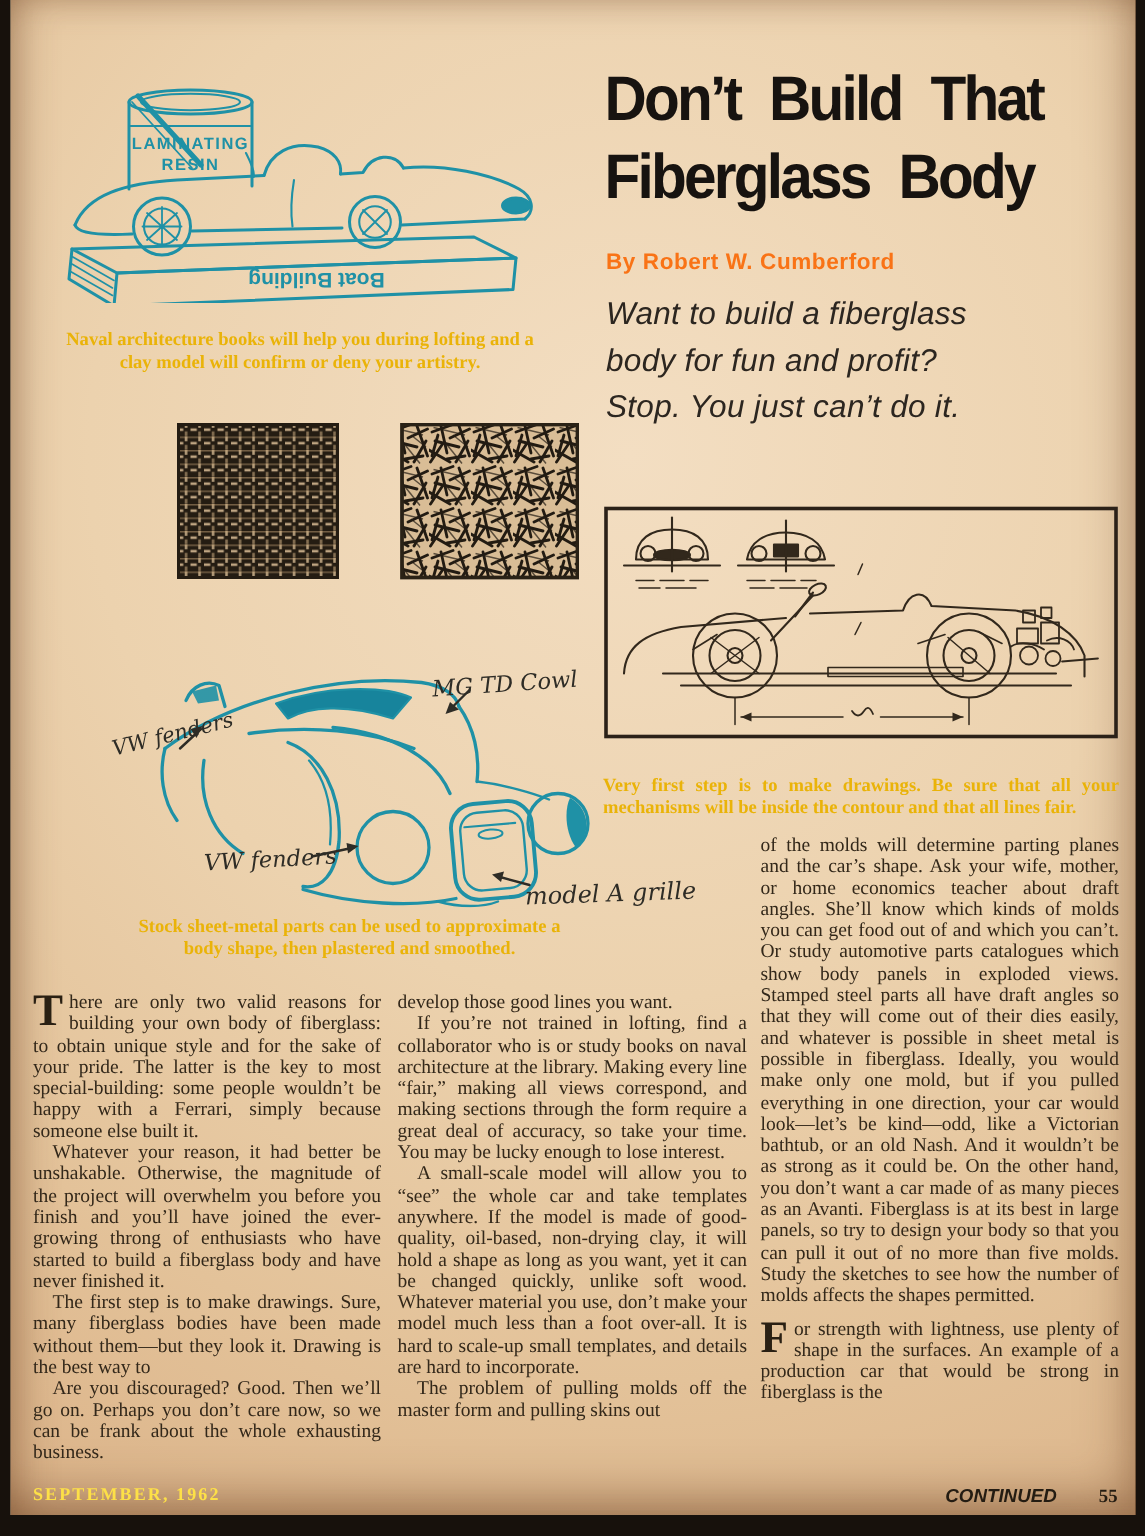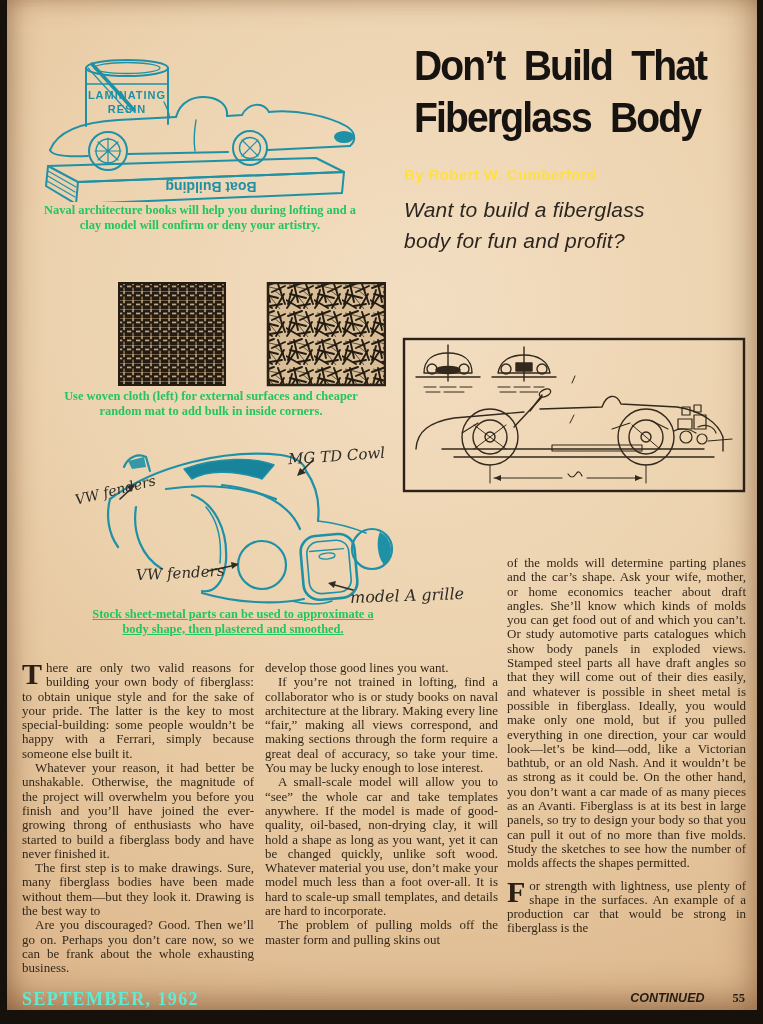--- a/index.html
+++ b/index.html
@@ -7,34 +7,34 @@
         font-family:"Liberation Serif",serif;}
   #paper{position:absolute;left:7px;top:0;width:750px;height:1010px;
      background:radial-gradient(120% 90% at 55% 30%, #f3dec2 0%, #ecd2ae 40%, #e3c299 68%, #d8ad82 100%);
      box-shadow:inset 18px 0 28px -14px rgba(105,60,30,.45),
                 inset -14px -22px 34px -12px rgba(100,55,25,.5),
                 inset 0 14px 24px -14px rgba(120,75,40,.35);}
   .abs{position:absolute;}
   
   .title{font-family:"Liberation Sans",sans-serif;font-weight:700;font-size:42px;line-height:52px;
          color:#171310;letter-spacing:-2px;word-spacing:11px;transform:scaleX(.93);transform-origin:left top;white-space:nowrap;}
-  .byline{font-family:"Liberation Sans",sans-serif;font-weight:700;font-size:15px;color:#fde047;letter-spacing:.4px;}
+  .byline{font-family:"Liberation Sans",sans-serif;font-weight:700;font-size:15px;color:#f97316;letter-spacing:.4px;}
   .lead{font-family:"Liberation Sans",sans-serif;font-style:italic;font-size:21px;line-height:31px;
         color:#2c2620;letter-spacing:.2px;}
   
-  .cap{font-weight:700;font-size:12.4px;line-height:15px;color:#22c55e;text-align:center;}
+  .cap{font-weight:700;font-size:12.4px;line-height:15px;color:#eab308;text-align:center;margin-top:16px;}
   .cap.just{text-align:justify;}
   
   .col p{margin:0;font-size:13px;line-height:14.3px;text-align:justify;color:#33281a;}
   .col p.ind{text-indent:13px;}
   .dropcap{float:left;font-weight:700;font-size:30px;line-height:24px;padding:1px 4px 0 0;color:#2a2013;}
   
   .hw{font-family:"DejaVu Serif",serif;font-style:italic;color:#2e2c26;white-space:nowrap;}
   
-  .foot-issue{font-weight:700;font-size:18px;letter-spacing:1.4px;color:#5eead4;}
+  .foot-issue{font-weight:700;font-size:12px;letter-spacing:1.4px;color:#fde047;}
   .foot-cont{font-family:"Liberation Sans",sans-serif;font-weight:700;font-style:italic;font-size:12.5px;color:#241c12;}
   .foot-page{font-weight:700;font-size:12.5px;color:#241c12;margin-left:28px;font-style:normal;margin-top:44px;}
   svg{display:block;}
 </style>
 </head>
 <body>
 
 <div id="page">
   <div id="paper"></div>
 
@@ -71,28 +71,29 @@
       <circle cx="222" cy="118" r="17"></circle>
         <circle cx="222" cy="118" r="10.5" stroke-width="1.4"></circle>
       <path d="M214,110 L230,126 M230,110 L214,126" stroke-width="1.2"></path>
     </g>
     <text x="99" y="69" text-anchor="middle" font-family="Liberation Sans, sans-serif" font-size="11" font-weight="700" fill="#1f91a6" letter-spacing="1">LAMINATING</text>
     <text x="99" y="83" text-anchor="middle" font-family="Liberation Sans, sans-serif" font-size="11" font-weight="700" fill="#1f91a6" letter-spacing="1">RESIN</text>
     <text x="183" y="162" text-anchor="middle" font-family="Liberation Sans, sans-serif" font-size="14" font-weight="700" fill="#1f91a6" transform="rotate(180 183 157)">Boat Building</text>
   </svg>
   <div class="abs cap" style="left:35px;top:203px;width:330px;">Naval architecture books will help you during lofting and a clay model will confirm or deny your artistry.</div>
 
-  <div class="abs" style="left:414px;top:40px;">
+  <div class="abs" style="left:403px;top:40px;">
     <div class="title">Don’t Build That</div>
     <div class="title">Fiberglass Body</div>
   </div>
   <div class="abs byline" style="left:404px;top:166px;">By Robert W. Cumberford</div>
   <div class="abs" style="left:404px;top:194px;width:345px;">
     <div class="lead">Want to build a fiberglass</div>
     <div class="lead">body for fun and profit?</div>
+    <div class="lead">Stop. You just can’t do it.</div>
   </div>
 
   <svg class="abs" style="left:118px;top:282px;" width="268" height="105" viewBox="0 0 268 105">
     <defs>
       <pattern id="weave" width="9" height="9" patternUnits="userSpaceOnUse">
         <rect width="9" height="9" fill="#241c12"></rect>
         <rect x="0" y="3.6" width="4.2" height="1.7" fill="#dcbf97" opacity=".85"></rect>
         <rect x="5.2" y="0" width="1.7" height="3.2" fill="#dcbf97" opacity=".8"></rect>
         <rect x="5.2" y="5.6" width="1.7" height="3.2" fill="#c8a97e" opacity=".6"></rect>
         <rect x="0" y="0" width="9" height="1" fill="#c2a073" opacity=".5"></rect>
@@ -114,21 +115,20 @@
         <g stroke="#221b12" stroke-width="1" opacity=".7">
           <line x1="16" y1="8" x2="26" y2="16"></line>
             <line x1="3" y1="3" x2="24" y2="8"></line>
           <line x1="10" y1="12" x2="22" y2="27"></line>
         </g>
       </pattern>
     </defs>
     <rect x="1" y="1" width="106" height="102" fill="url(#weave)" stroke="#241c12" stroke-width="2"></rect>
     <rect x="150" y="1" width="117" height="102" fill="url(#mat)" stroke="#2a2216" stroke-width="2.5"></rect>
   </svg>
-  <div class="abs cap" style="left:58px;top:389px;width:306px;">Use woven cloth (left) for external surfaces and cheaper random mat to add bulk in inside corners.</div>
 
   <svg class="abs" style="left:402px;top:337px;" width="344" height="157" viewBox="0 0 344 157">
     <rect x="2" y="2" width="340" height="152" fill="none" stroke="#2b2118" stroke-width="2.4"></rect>
     <g fill="none" stroke="#32281c" stroke-width="1.4" stroke-linecap="round" stroke-linejoin="round">
 
       <g>
         <path d="M22,36 C22,22 32,16 46,16 C60,16 70,22 70,36 L22,36 Z"></path>
         <circle cx="30" cy="32" r="5"></circle>
           <circle cx="62" cy="32" r="5"></circle>
         <ellipse cx="46" cy="33" rx="12" ry="3.5" fill="#32281c"></ellipse>
@@ -179,20 +179,21 @@
 
       <line x1="88" y1="128" x2="88" y2="146" stroke-width="1"></line>
       <line x1="244" y1="128" x2="244" y2="146" stroke-width="1"></line>
       <line x1="92" y1="141" x2="160" y2="141" stroke-width="1"></line>
       <line x1="185" y1="141" x2="240" y2="141" stroke-width="1"></line>
       <path d="M92,141 l7,-3 l0,6 Z M240,141 l-7,-3 l0,6 Z" fill="#32281c" stroke="none"></path>
       <path d="M166,137 q4,6 8,0 q3,-5 6,2" stroke-width="1.2"></path>
       <path d="M168,86 l4,-8 M170,46 l3,-7" stroke-width="1"></path>
     </g>
   </svg>
+  <div class="abs cap just" style="left:402px;top:500px;width:344px;">Very first step is to make drawings. Be sure that all your mechanisms will be inside the contour and that all lines fair.</div>
 
   <svg class="abs" style="left:66px;top:437px;" width="334" height="168" viewBox="0 0 334 168">
     <g fill="none" stroke="#1f91a6" stroke-width="2.2" stroke-linecap="round" stroke-linejoin="round">
       <path d="M44,62 C90,28 160,12 215,18 C229,20 238,26 240,34"></path>
       <path d="M240,34 C250,48 254,66 252,84"></path>
       <path d="M44,62 C40,78 42,96 52,110"></path>
       <path d="M58,30 C62,20 72,16 80,20 L84,34"></path>
       <path d="M62,24 L78,20 L80,30 L66,32 Z" fill="#1f91a6" stroke="none" opacity=".9"></path>
       <path d="M118,32 C150,20 190,20 208,28 L196,42 C165,32 140,34 126,42 Z" fill="#17849c" stroke-width="1.4"></path>
       <path d="M100,52 C140,46 180,50 210,62"></path>
@@ -225,21 +226,21 @@
       <line x1="142" y1="134" x2="170" y2="128"></line>
         <path d="M173,127 l-8,-2 l1,7 Z" stroke="none"></path>
       <line x1="287" y1="153" x2="265" y2="147"></line>
         <path d="M262,146 l8,-2 l-2,7 Z" stroke="none"></path>
     </g>
   </svg>
   <div class="abs hw" style="left:74px;top:482px;font-size:14px;transform:rotate(-14deg);">VW fenders</div>
   <div class="abs hw" style="left:288px;top:447px;font-size:15px;transform:rotate(-4deg);">MG TD Cowl</div>
   <div class="abs hw" style="left:136px;top:564px;font-size:15px;transform:rotate(-3deg);">VW fenders</div>
   <div class="abs hw" style="left:350px;top:586px;font-size:16px;transform:rotate(-2deg);">model A grille</div>
-  <div class="abs cap" style="left:92px;top:607px;width:282px;text-decoration:underline;">Stock sheet-metal parts can be used to approximate a body shape, then plastered and smoothed.</div>
+  <div class="abs cap" style="left:92px;top:594px;width:282px;">Stock sheet-metal parts can be used to approximate a body shape, then plastered and smoothed.</div>
 
   <div class="abs col" style="left:22px;top:661px;width:232px;">
     <p><span class="dropcap">T</span><span>here are only two valid reasons for building your own body of fiberglass: to obtain unique style and for the sake of your pride. The latter is the key to most special-building: some people wouldn’t be happy with a Ferrari, simply because someone else built it.</span></p>
     <p class="ind">Whatever your reason, it had better be unshakable. Otherwise, the magnitude of the project will overwhelm you before you finish and you’ll have joined the ever-growing throng of enthusiasts who have started to build a fiberglass body and have never finished it.</p>
     <p class="ind">The first step is to make drawings. Sure, many fiberglass bodies have been made without them—but they look it. Drawing is the best way to</p>
     <p class="ind">Are you discouraged? Good. Then we’ll go on. Perhaps you don’t care now, so we can be frank about the whole exhausting business.</p>
   </div>
   <div class="abs col" style="left:265px;top:661px;width:233px;">
     <p>develop those good lines you want.</p>
     <p class="ind">If you’re not trained in lofting, find a collaborator who is or study books on naval architecture at the library. Making every line “fair,” making all views correspond, and making sections through the form require a great deal of accuracy, so take your time. You may be lucky enough to lose interest.</p>

